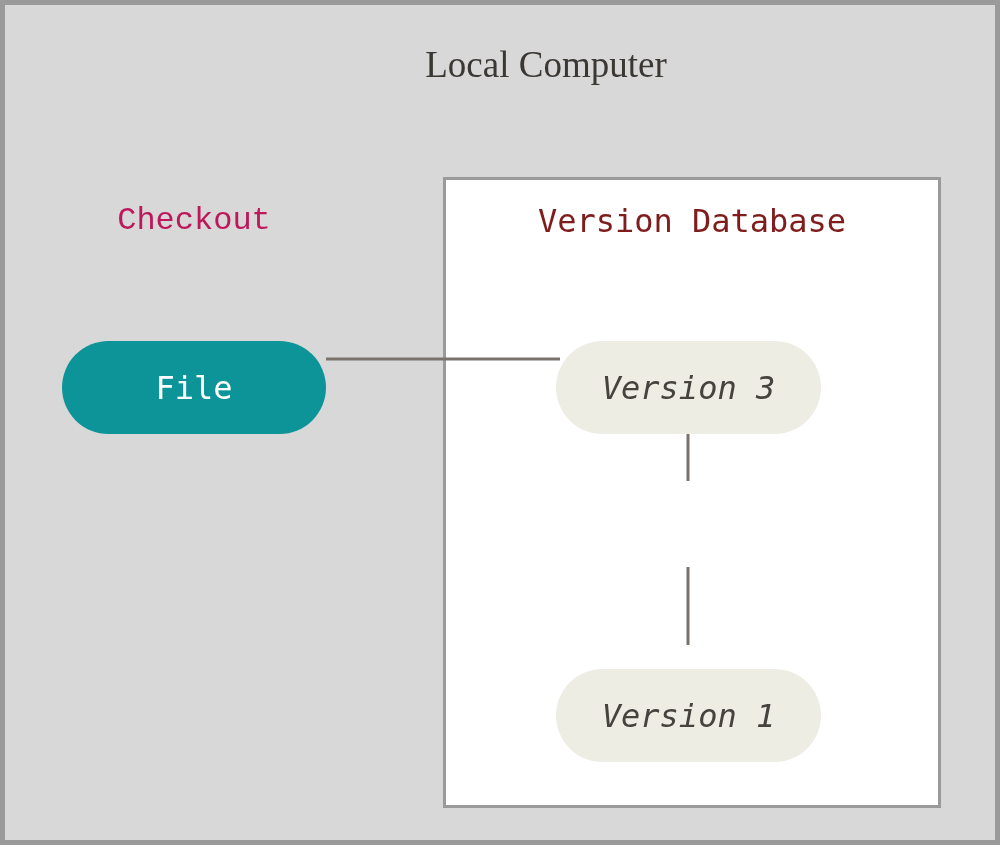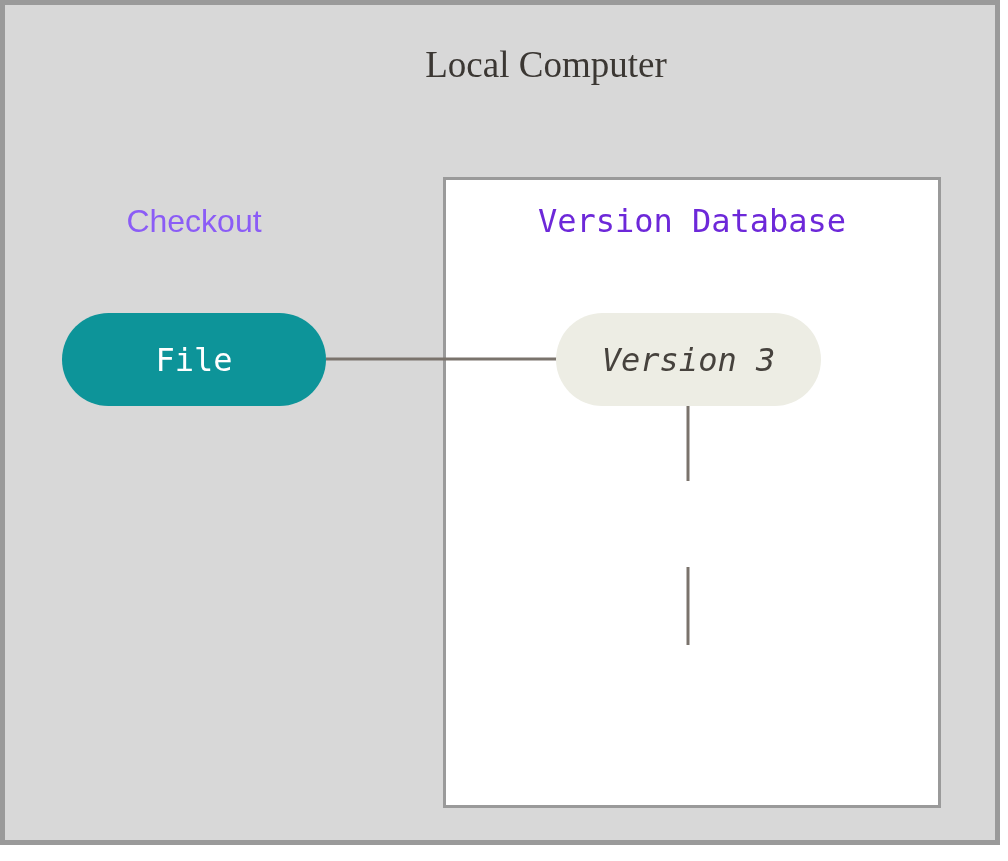--- a/index.html
+++ b/index.html
@@ -65,35 +65,35 @@
 
   .version-db-title {
     position: absolute;
     left: 443px;
     top: 200px;
     width: 498px;
     text-align: center;
     font-family: "DejaVu Sans Mono", monospace;
     font-size: 32px;
     line-height: 42px;
-    color: #6d28d9;
+    color: #7f1d1d;
     white-space: pre;
   }
 
   
   .checkout-label {
     position: absolute;
     left: 62px;
     top: 200px;
     width: 264px;
     text-align: center;
-    font-family: Liberation Sans, sans-serif;
+    font-family: Liberation Mono, monospace;
     font-size: 32px;
     line-height: 42px;
-    color: #8b5cf6;
+    color: #be185d;
     white-space: pre;
   }
 
   
   .edges {
     position: absolute;
     left: 0;
     top: 0;
     width: 1008px;
     height: 861px;
@@ -105,20 +105,21 @@
     position: absolute;
     display: flex;
     align-items: center;
     justify-content: center;
     border-radius: 999px;
     font-family: "DejaVu Sans Mono", monospace;
     font-size: 32px;
     line-height: 1;
     white-space: pre;
     box-sizing: border-box;
+    margin-top: 28px;
   }
 
   .node-file {
     left: 62px;
     top: 313px;
     width: 264px;
     height: 93px;
     background: #0d9499;
     color: #ffffff;
   }
@@ -158,14 +159,15 @@
     <line x1="688" y1="403" x2="688" y2="481" stroke="#7a736c" stroke-width="3"></line>
 
     <line x1="688" y1="567" x2="688" y2="645" stroke="#7a736c" stroke-width="3"></line>
   </svg>
 
   <div class="node node-file">File</div>
 
   <div class="node node-version node-v3">Version 3</div>
 
 
+  <div class="node node-version node-v1">Version 1</div>
 
 </div>
 
 </body></html>

